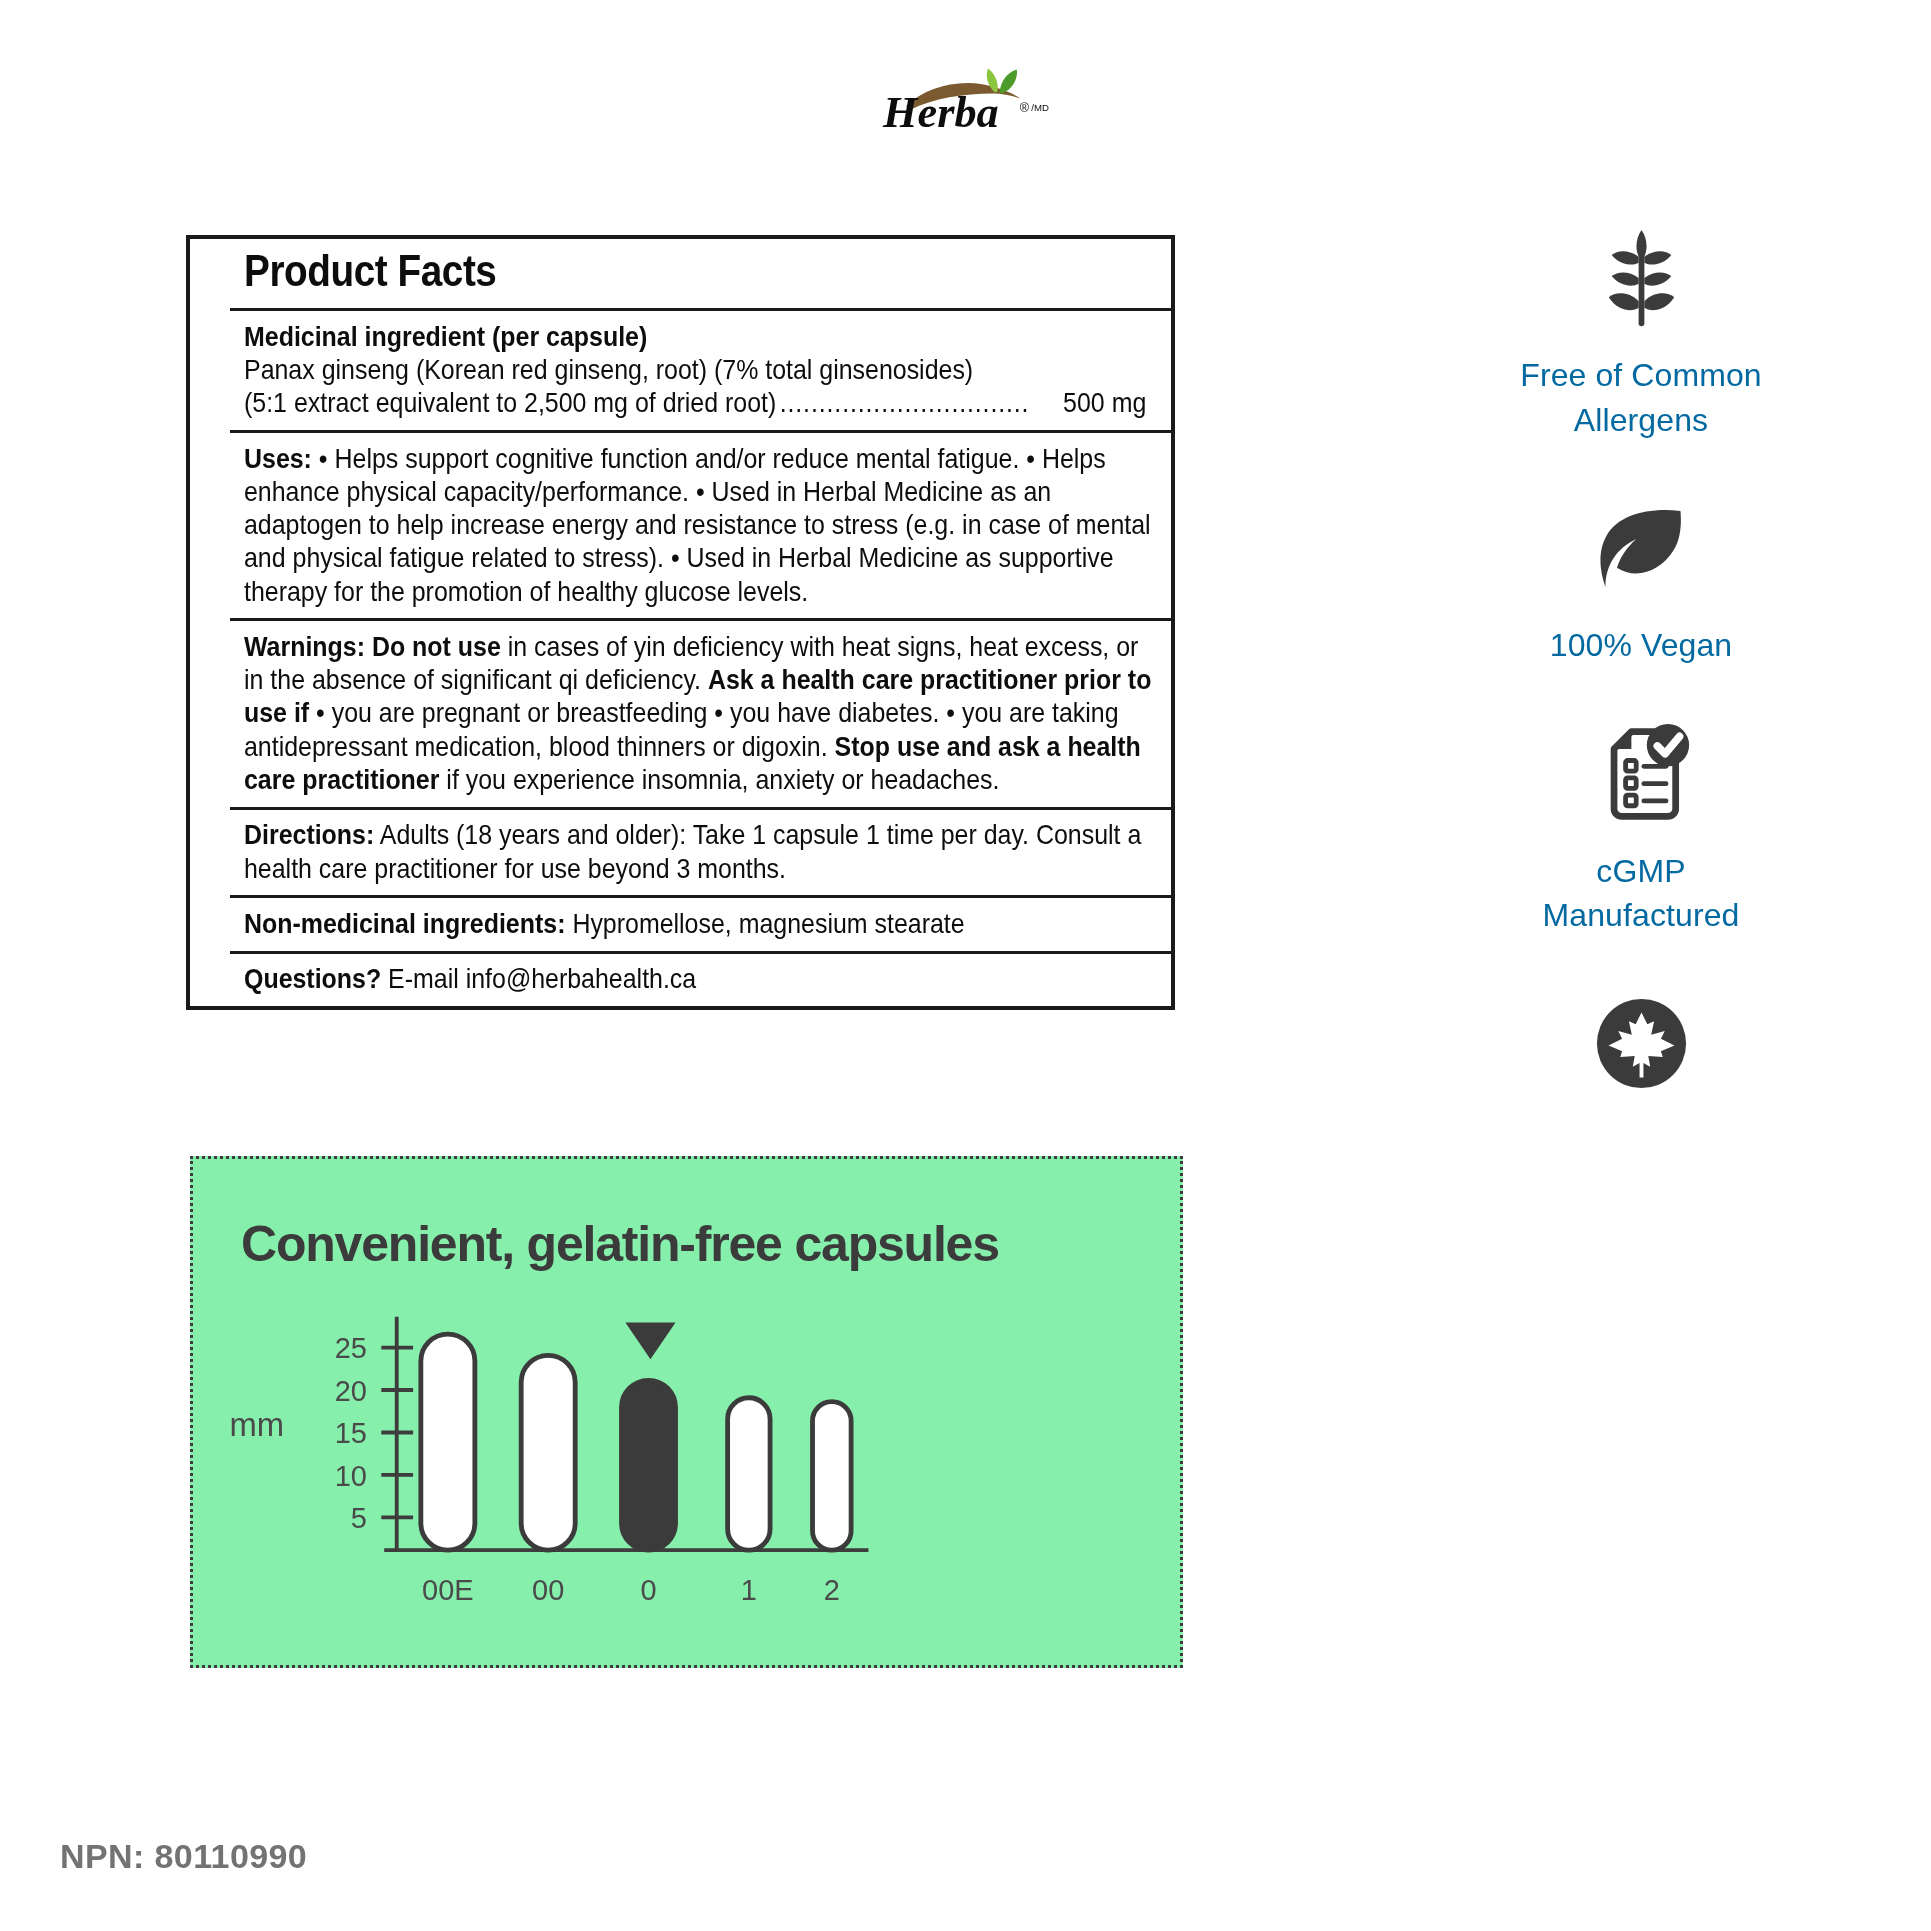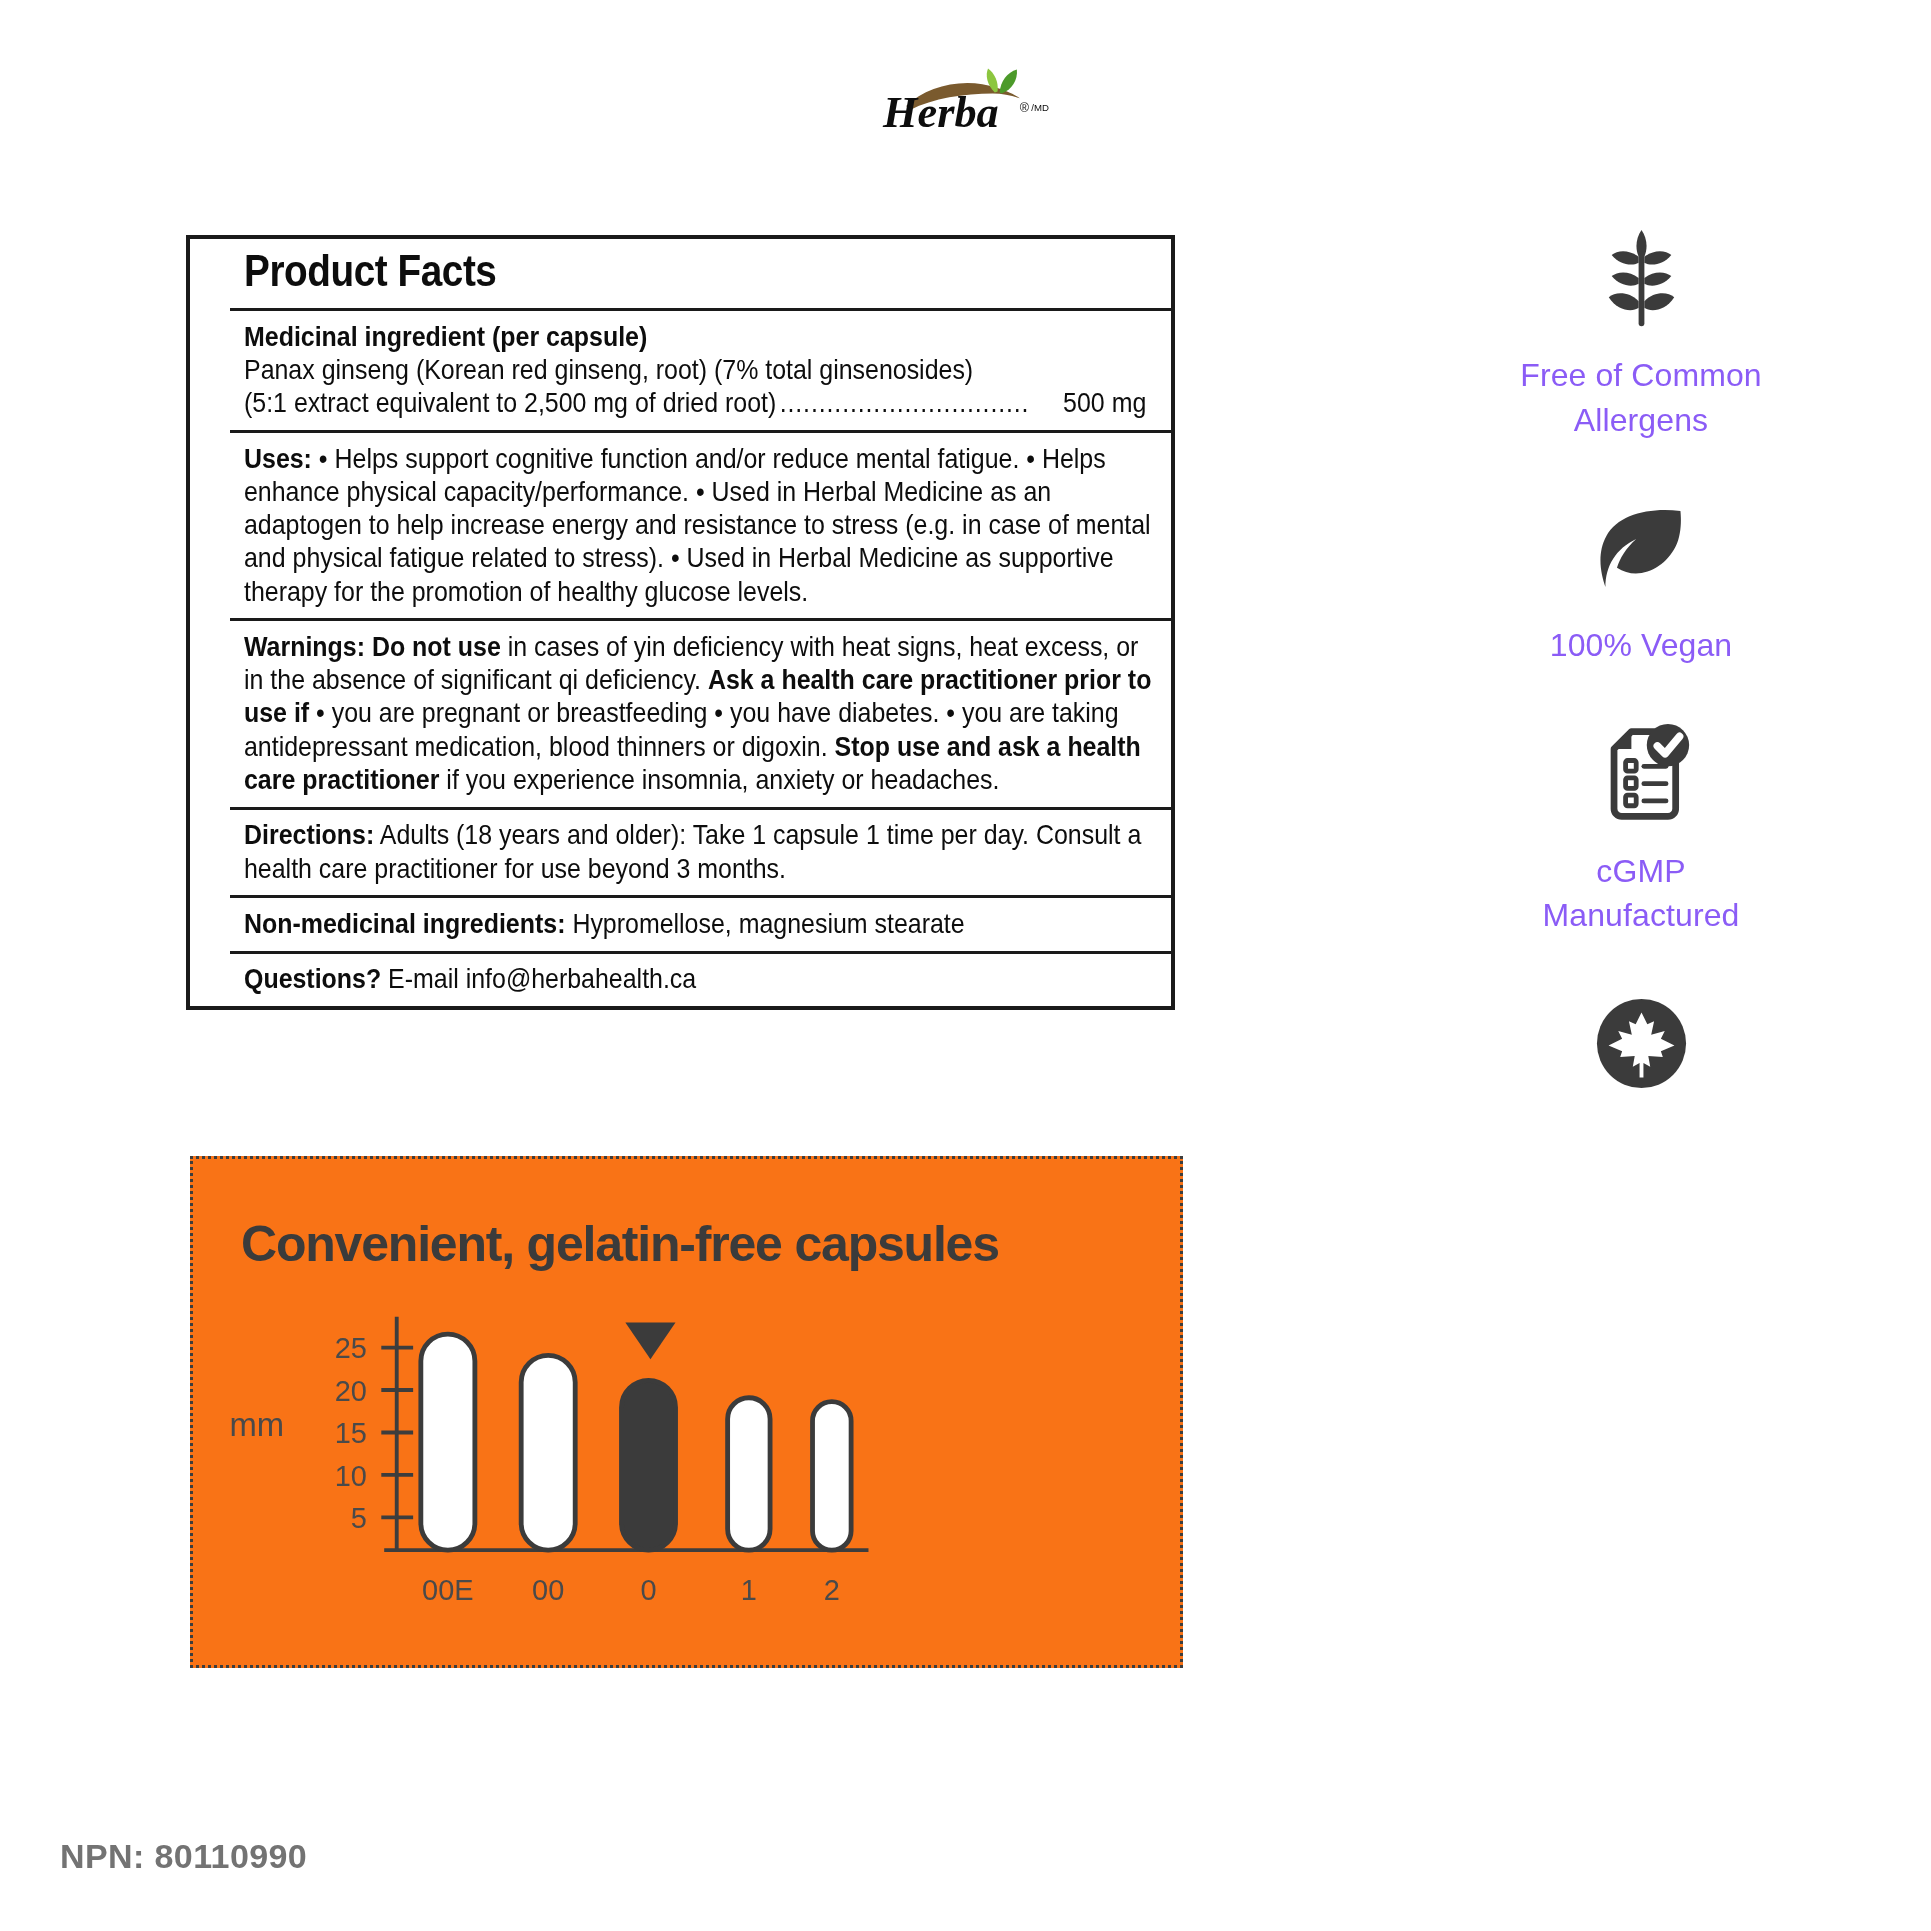--- a/index.html
+++ b/index.html
@@ -86,21 +86,21 @@
   }
 
   
   #capsule-panel {
     position: absolute;
     left: 190px;
     top: 1156px;
     width: 993px;
     height: 512px;
     border: 3.9px dotted #3d3d3d;
-    background: #f97316;
+    background: #86efac;
   }
   #capsule-heading {
     position: absolute;
     left: 48px;
     top: 56px;
     font-size: 50px;
     font-weight: 700;
     letter-spacing: -1.2px;
     color: #3b3b3b;
   }
@@ -125,21 +125,21 @@
   .badge-icon {
     height: 114px;
     display: flex;
     align-items: center;
     justify-content: center;
   }
   .badge-label {
     margin-top: 17.4px;
     font-size: 32px;
     line-height: 1.38;
-    color: #8b5cf6;
+    color: #0369a1;
     letter-spacing: 0.1px;
   }
   .badge-label sup {
     font-size: 0.62em;
     vertical-align: super;
     line-height: 0;
   }
 
   
   #npn {

